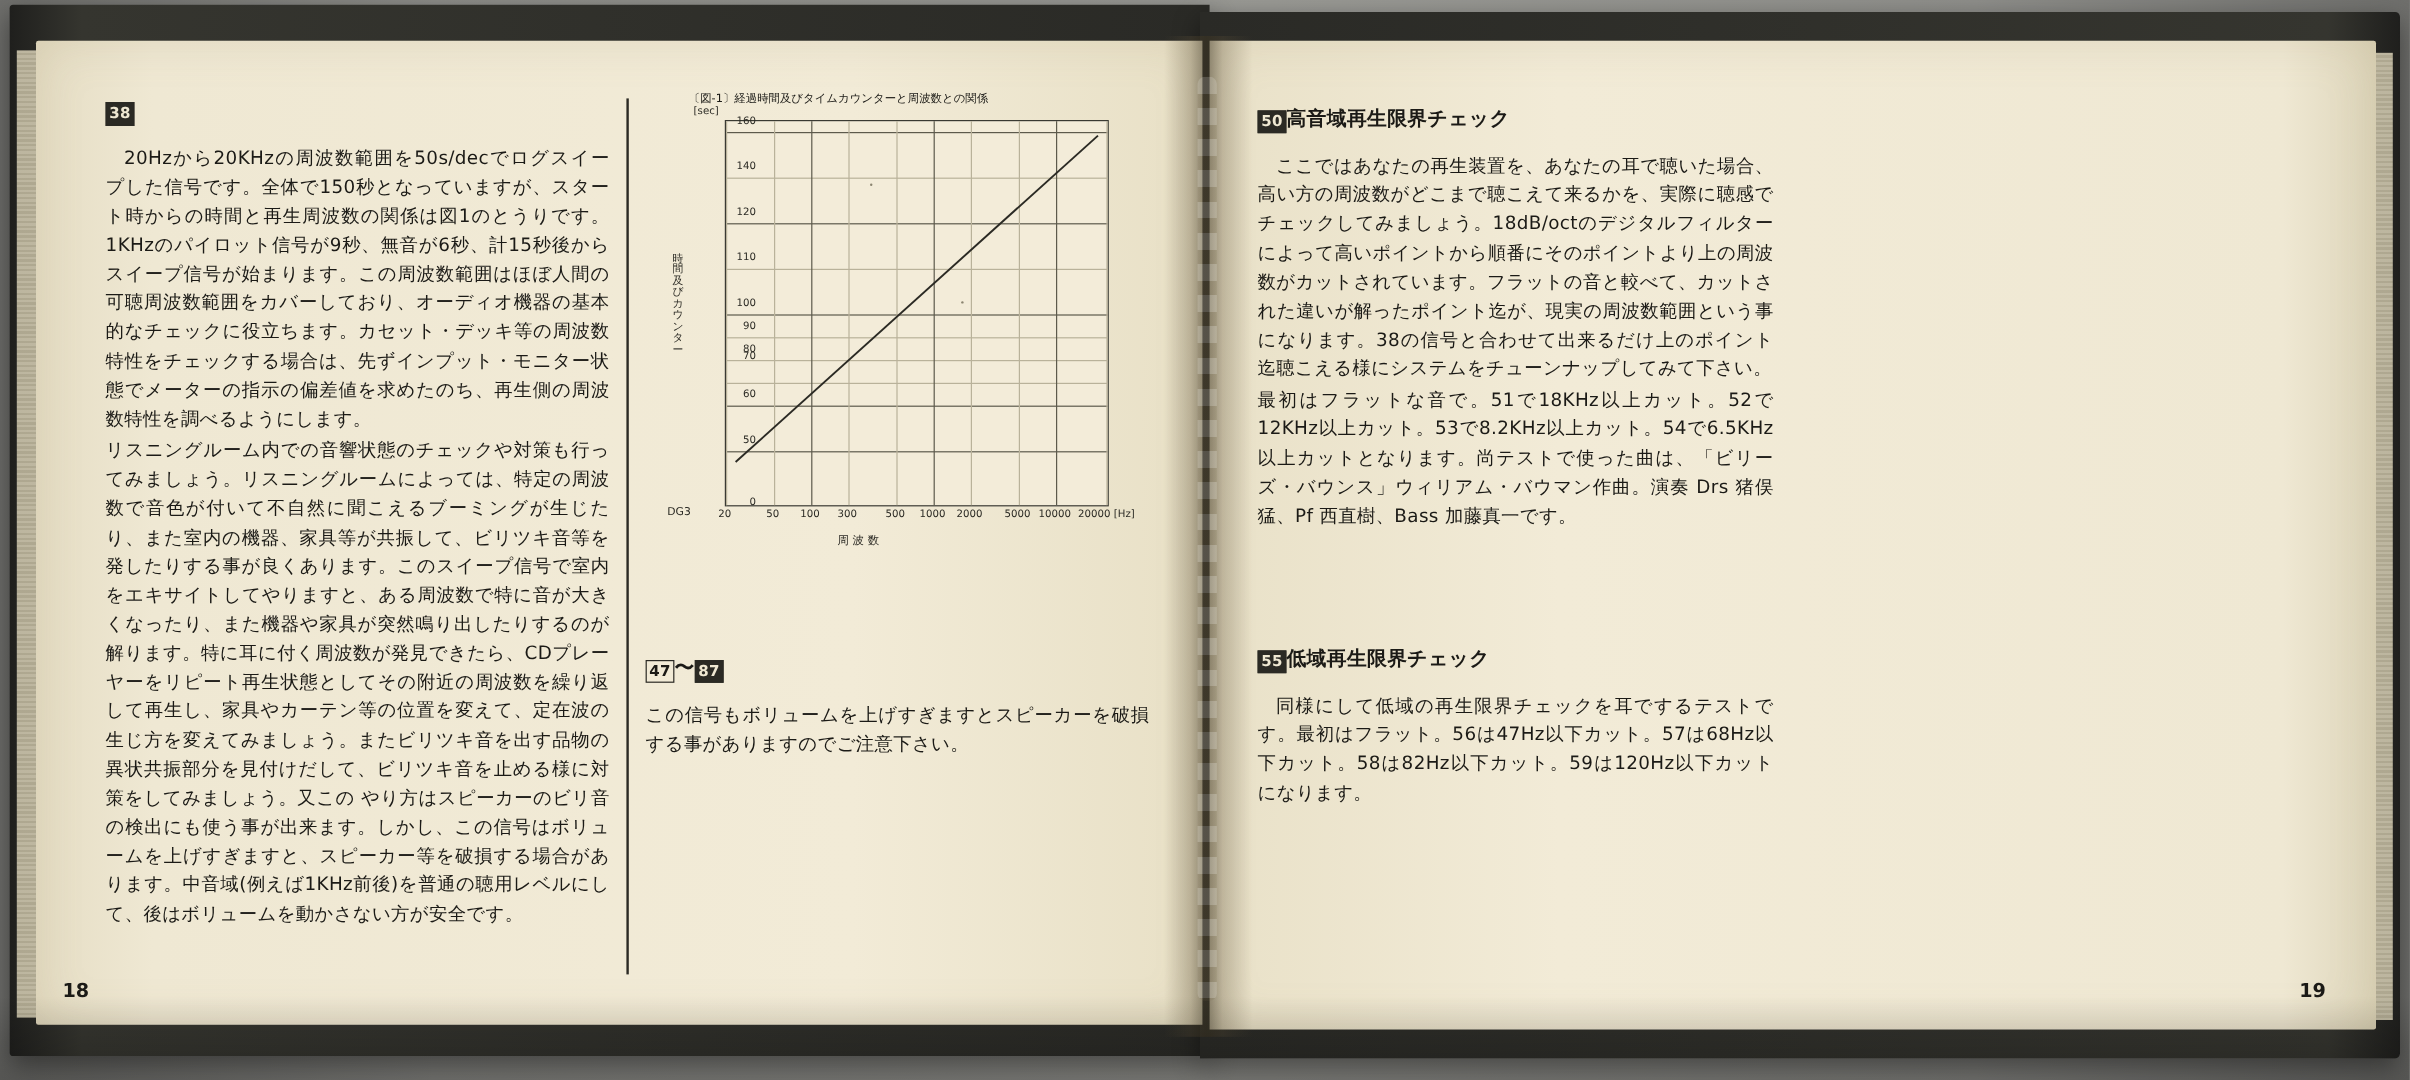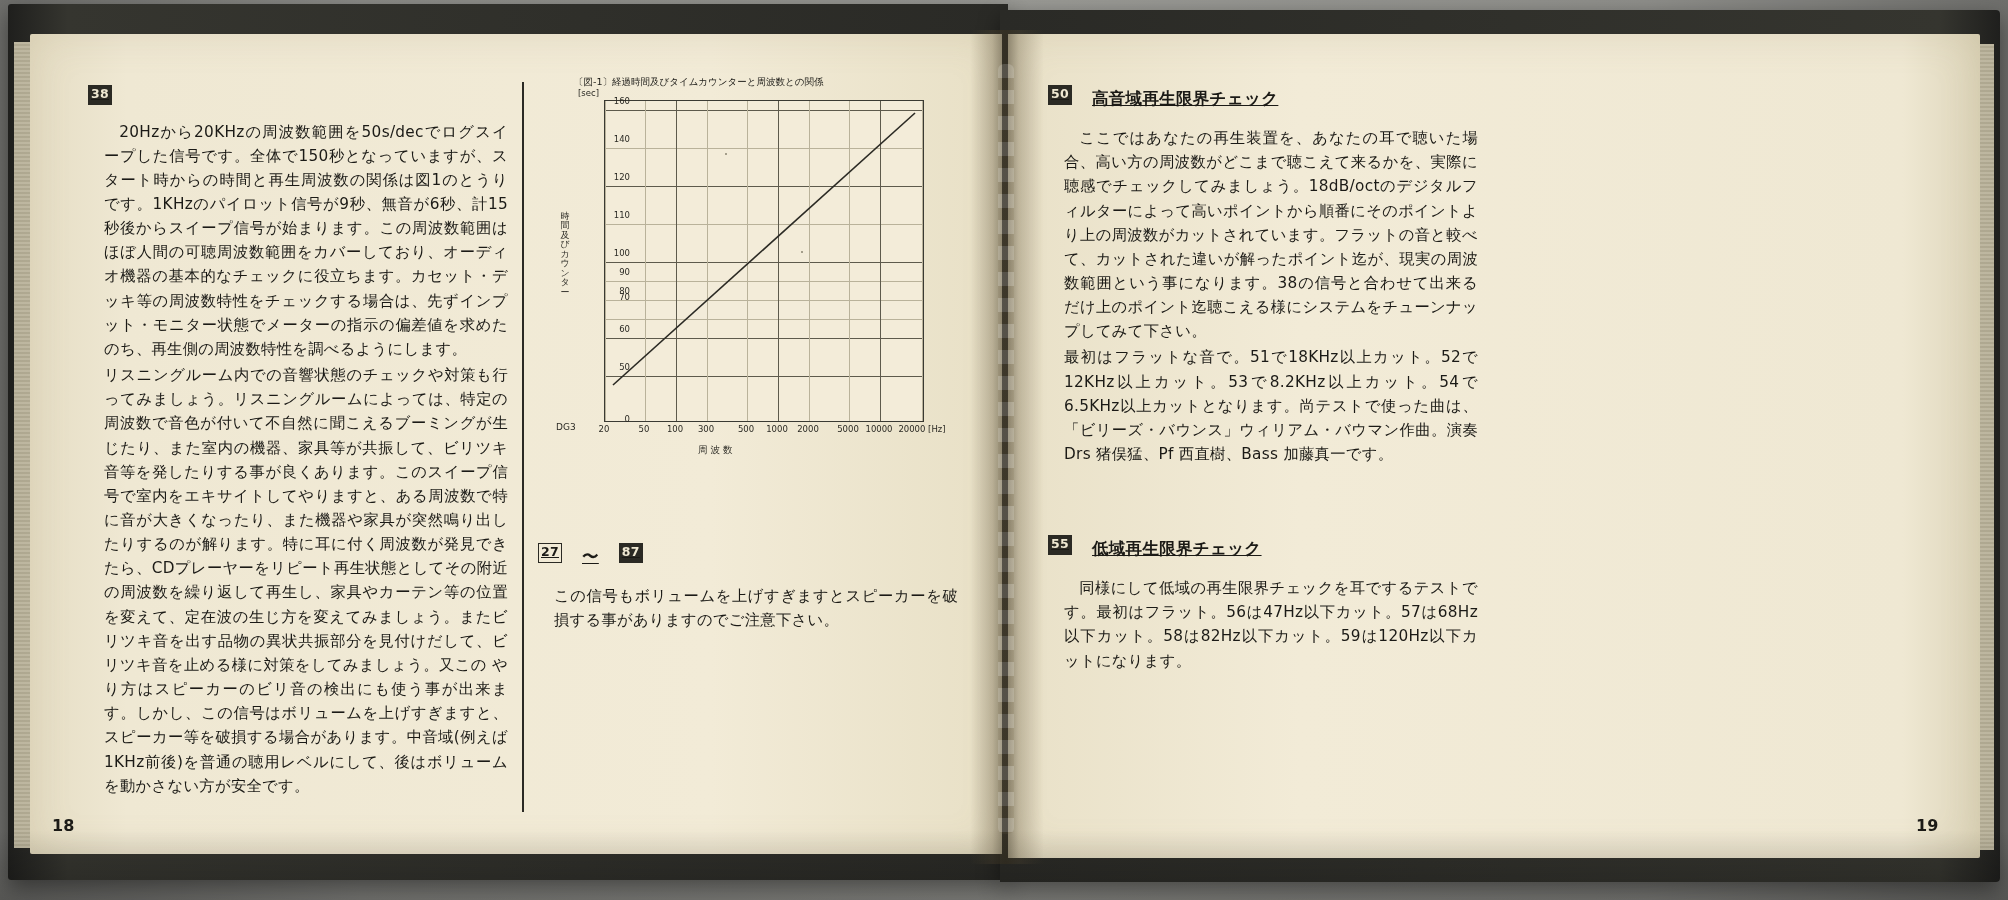--- a/index.html
+++ b/index.html
@@ -105,44 +105,43 @@
   .jp {
     font-family: "DejaVu Sans", "Liberation Sans", sans-serif;
     line-height: 1.58;
     letter-spacing: 0.3px;
   }
   .heading {
     font-weight: bold;
     font-size: 16.5px;
     margin: 0 0 14px 0;
     display: flex;
-    align-items: flex-start;
-    gap: 20px;
+    align-items: flex-end;
+    gap: 0;
     flex-wrap: wrap;
-    text-decoration: underline;
   }
   .num-box {
     display: inline-block;
     border: 1.4px solid #2b2a24;
     font-size: 12.5px;
     line-height: 1;
     padding: 2px 2px 3px 2px;
     font-weight: bold;
     font-family: "DejaVu Sans", sans-serif;
     position: relative;
     top: -1px;
   }
   .num-box.filled {
     background: #2b2a24;
     color: #efe8d2;
     border-color: #2b2a24;
   }
   .para {
     font-size: 15.3px;
-    margin: 0 0 2px 16px;
+    margin: 0 0 2px 0;
     text-align: justify;
     text-justify: inter-character;
   }
   .para.indent { text-indent: 1em; }
 
   
   #left-col-1 { left: 80px; top: 82px; width: 420px; }
   #left-col-2 { left: 530px; top: 540px; width: 420px; }
   .vrule {
     position: absolute;
@@ -276,21 +275,21 @@
     <div class="col jp" id="left-col-1">
       <h2 class="heading">
         <span class="num-box filled">38</span>
       </h2>
       <p class="para indent">20Hzから20KHzの周波数範囲を50s/decでログスイープした信号です。全体で150秒となっていますが、スタート時からの時間と再生周波数の関係は図1のとうりです。1KHzのパイロット信号が9秒、無音が6秒、計15秒後からスイープ信号が始まります。この周波数範囲はほぼ人間の可聴周波数範囲をカバーしており、オーディオ機器の基本的なチェックに役立ちます。カセット・デッキ等の周波数特性をチェックする場合は、先ずインプット・モニター状態でメーターの指示の偏差値を求めたのち、再生側の周波数特性を調べるようにします。</p>
       <p class="para">リスニングルーム内での音響状態のチェックや対策も行ってみましょう。リスニングルームによっては、特定の周波数で音色が付いて不自然に聞こえるブーミングが生じたり、また室内の機器、家具等が共振して、ビリツキ音等を発したりする事が良くあります。このスイープ信号で室内をエキサイトしてやりますと、ある周波数で特に音が大きくなったり、また機器や家具が突然鳴り出したりするのが解ります。特に耳に付く周波数が発見できたら、CDプレーヤーをリピート再生状態としてその附近の周波数を繰り返して再生し、家具やカーテン等の位置を変えて、定在波の生じ方を変えてみましょう。またビリツキ音を出す品物の異状共振部分を見付けだして、ビリツキ音を止める様に対策をしてみましょう。又この やり方はスピーカーのビリ音の検出にも使う事が出来ます。しかし、この信号はボリュームを上げすぎますと、スピーカー等を破損する場合があります。中音域(例えば1KHz前後)を普通の聴用レベルにして、後はボリュームを動かさない方が安全です。</p>
     </div>
 
     <div class="col jp" id="left-col-2">
       <h2 class="heading">
-        <span class="num-box">27</span>
+        <span class="num-box">47</span>
         <span>〜</span>
         <span class="num-box filled">87</span>
       </h2>
       <p class="para">この信号もボリュームを上げすぎますとスピーカーを破損する事がありますのでご注意下さい。</p>
     </div>
 
     <div id="figure">
       <div class="fig-caption">〔図-1〕経過時間及びタイムカウンターと周波数との関係</div>
       <div class="plot-wrap">
         <div class="unit-sec">[sec]</div>

